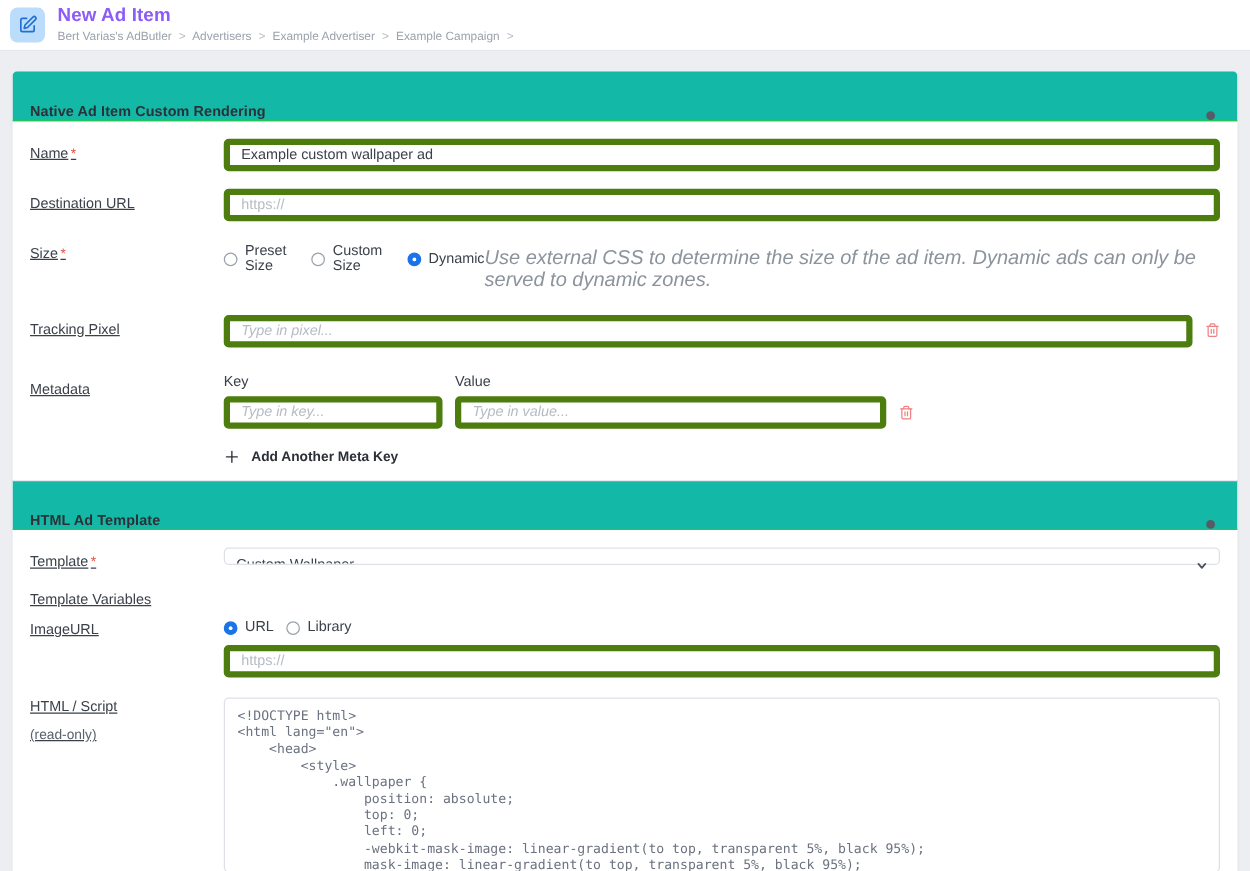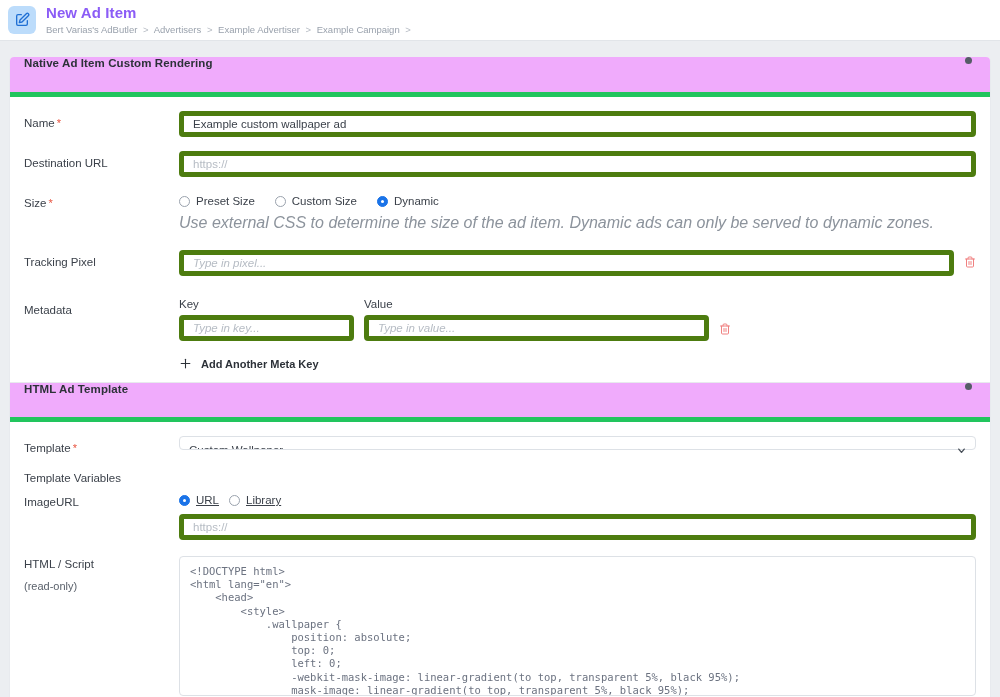--- a/index.html
+++ b/index.html
@@ -40,42 +40,42 @@
   
   .card {
     position: absolute; left: 10px; right: 10px; top: 57px;
     background: #ffffff;
     border-radius: 4px 4px 0 0;
     box-shadow: 0 1px 2px rgba(30,40,60,.07);
     overflow: hidden;
     height: 640px;
   }
   .section-head {
-    background: #f0abfc;
-    border-bottom: 5px solid #22c55e;
+    background: #14b8a6;
+    border-bottom: 1px solid #22c55e;
     border-top: 1px solid #e8eaee;
     height: 40px;
-    display: flex; align-items: flex-start; justify-content: space-between;
+    display: flex; align-items: flex-end; justify-content: space-between;
     padding: 0 18px 0 14px;
   }
   .section-head.first { border-top: none; }
   .section-title {
     font-size: 11.5px; font-weight: bold; color: #2c3138; letter-spacing: .1px;
   }
   .section-dot {
     width: 7px; height: 7px; border-radius: 50%; background: #555c66;
   }
   .section-body { padding: 14px 14px 12px 14px; }
 
   
   .row { display: flex; align-items: flex-start; margin-bottom: 14px; }
   .row:last-child { margin-bottom: 0; }
   .label {
     width: 155px; flex: 0 0 155px; padding-top: 6px;
-    font-size: 11.5px; color: #3b414a;
+    font-size: 11.5px; color: #3b414a; text-decoration: underline;
   }
   .label .req { color: #e8533f; font-size: 11px; margin-left: 2px; }
   .label .sub { display:block; color:#5a616b; font-size: 11px; margin-top: 10px; }
   .field { flex: 1 1 auto; min-width: 0; display: flex; align-items: flex-start; }
 
   .input {
     height: 26px; width: 100%;
     border: 5px solid #4d7c0f; border-radius: 4px;
     background: #fff;
     font-size: 11.5px; color: #3b414a;
@@ -105,21 +105,21 @@
   .radio {
     width: 11px; height: 11px; border-radius: 50%;
     border: 1px solid #9aa2ad; background: #fff;
     margin-right: 6px; flex: 0 0 auto; position: relative;
   }
   .radio.on { border-color: #1a73e8; background: #1a73e8; }
   .radio.on::after {
     content: ""; position: absolute; left: 3px; top: 3px;
     width: 3px; height: 3px; border-radius: 50%; background: #fff;
   }
-  .radios.tight .radio-item { margin-right: 10px; text-decoration: underline; }
+  .radios.tight .radio-item { margin-right: 10px; }
 
   .help {
     font-size: 16px; color: #8c939c; font-style: italic;
     margin-top: 7px; padding-left: 0;
   }
 
   .trash { margin-left: 10px; padding-top: 5px; flex: 0 0 auto; cursor: pointer; }
 
   .meta-head { display: flex; margin-bottom: 5px; }
   .meta-head span { font-size: 11.5px; color: #3b414a; }
@@ -195,21 +195,21 @@
         <div class="label">Destination URL</div>
         <div class="field">
           <input class="input plain" type="text" placeholder="https://" style="">
         </div>
       </div>
 
       <div class="row">
         <div class="label">
           <span>Size</span><span class="req">*</span>
         </div>
-        <div class="field" style="flex-direction:column">
+        <div class="field" style="flex-direction:row">
           <div class="radios">
             <div class="radio-item">
               <span class="radio"></span>
               <span>Preset Size</span>
             </div>
             <div class="radio-item">
               <span class="radio"></span>
               <span>Custom Size</span>
             </div>
             <div class="radio-item">

